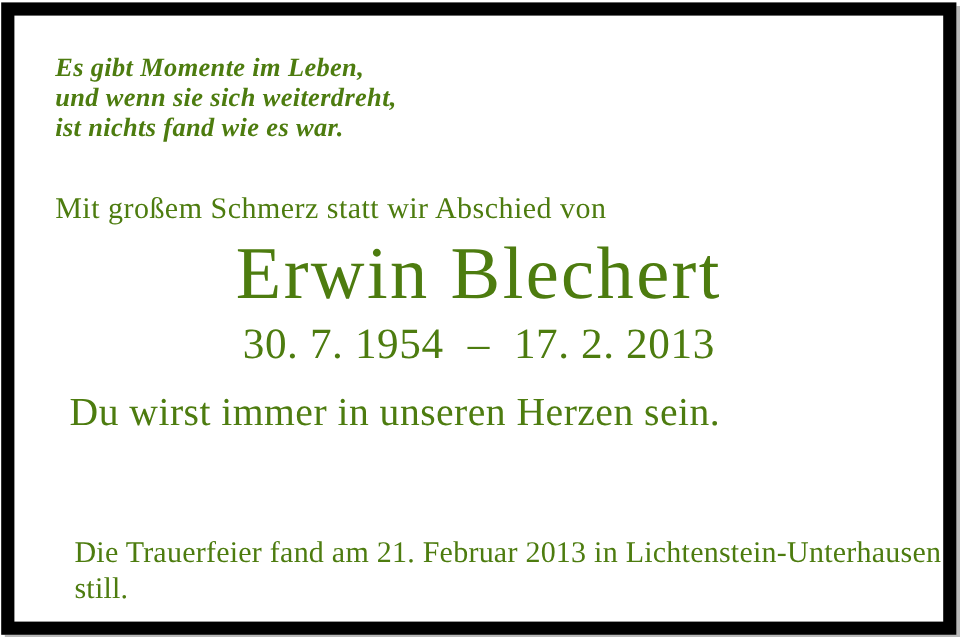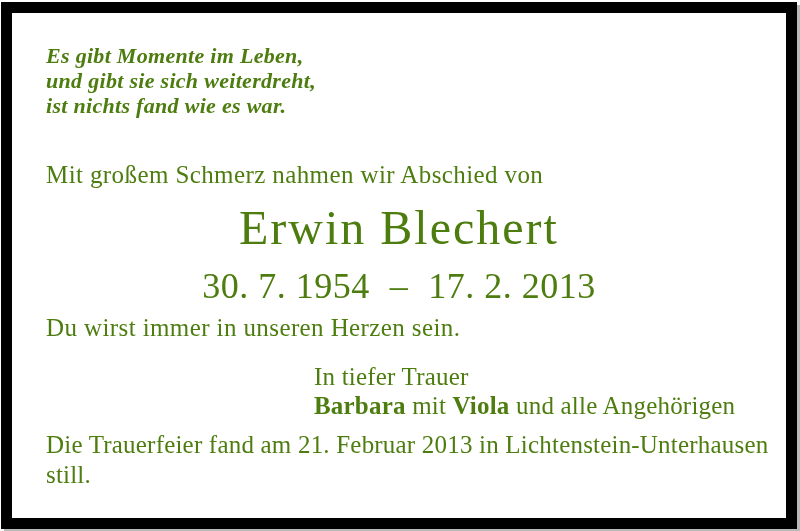--- a/index.html
+++ b/index.html
@@ -55,21 +55,21 @@
     letter-spacing: 0.4px;
     white-space: nowrap;
   }
   .name {
     position: absolute;
     left: 0;
     top: 189px;
     width: 100%;
     margin: 0;
     text-align: center;
-    font-size: 48px;
+    font-size: 62px;
     line-height: 52px;
     font-weight: normal;
     letter-spacing: 2px;
     white-space: nowrap;
   }
   .dates {
     position: absolute;
     left: 0;
     top: 252px;
     width: 100%;
@@ -79,80 +79,71 @@
     white-space: nowrap;
   }
   .dates .dash {
     display: inline-block;
     margin: 0 20px;
   }
   .farewell {
     position: absolute;
     left: 34px;
     top: 301px;
-    margin: 0;
-    font-size: 25px;
+    margin: 12px;
+    font-size: 33px;
     letter-spacing: 0.4px;
     white-space: nowrap;
   }
   .mourners {
     position: absolute;
     left: 302px;
     top: 349px;
     font-size: 25px;
     line-height: 29px;
     letter-spacing: 0.2px;
     white-space: nowrap;
   }
   .mourners .b {
     font-weight: bold;
   }
   .funeral {
     position: absolute;
     left: 34px;
     top: 417px;
-    margin: 0;
+    margin: 16px;
     font-size: 25px;
     line-height: 30px;
     letter-spacing: 0.2px;
     white-space: nowrap;
   }
 </style>
 </head>
 <body>
 
 <div class="page">
   <div class="card">
     <div class="content">
 
       <div class="poem">
         <div>Es gibt Momente im Leben,</div>
-        <div>und gibt sie sich weiterdreht,</div>
+        <div>und wenn sie sich weiterdreht,</div>
         <div>ist nichts fand wie es war.</div>
       </div>
 
-      <p class="intro">Mit großem Schmerz nahmen wir Abschied von</p>
+      <p class="intro">Mit großem Schmerz statt wir Abschied von</p>
 
       <h1 class="name">Erwin Blechert</h1>
 
       <div class="dates">
         <span>30. 7. 1954</span><span class="dash">–</span><span>17. 2. 2013</span>
       </div>
 
       <p class="farewell">Du wirst immer in unseren Herzen sein.</p>
 
-      <div class="mourners">
-        <div>In tiefer Trauer</div>
-        <div>
-          <span class="b">Barbara</span>
-          <span>mit</span>
-          <span class="b">Viola</span>
-          <span>und alle Angehörigen</span>
-        </div>
-      </div>
 
       <p class="funeral">
         <span>Die Trauerfeier fand am 21. Februar 2013 in Lichtenstein-Unterhausen</span><br>
         <span>still.</span>
       </p>
 
     </div>
   </div>
 </div>
 

